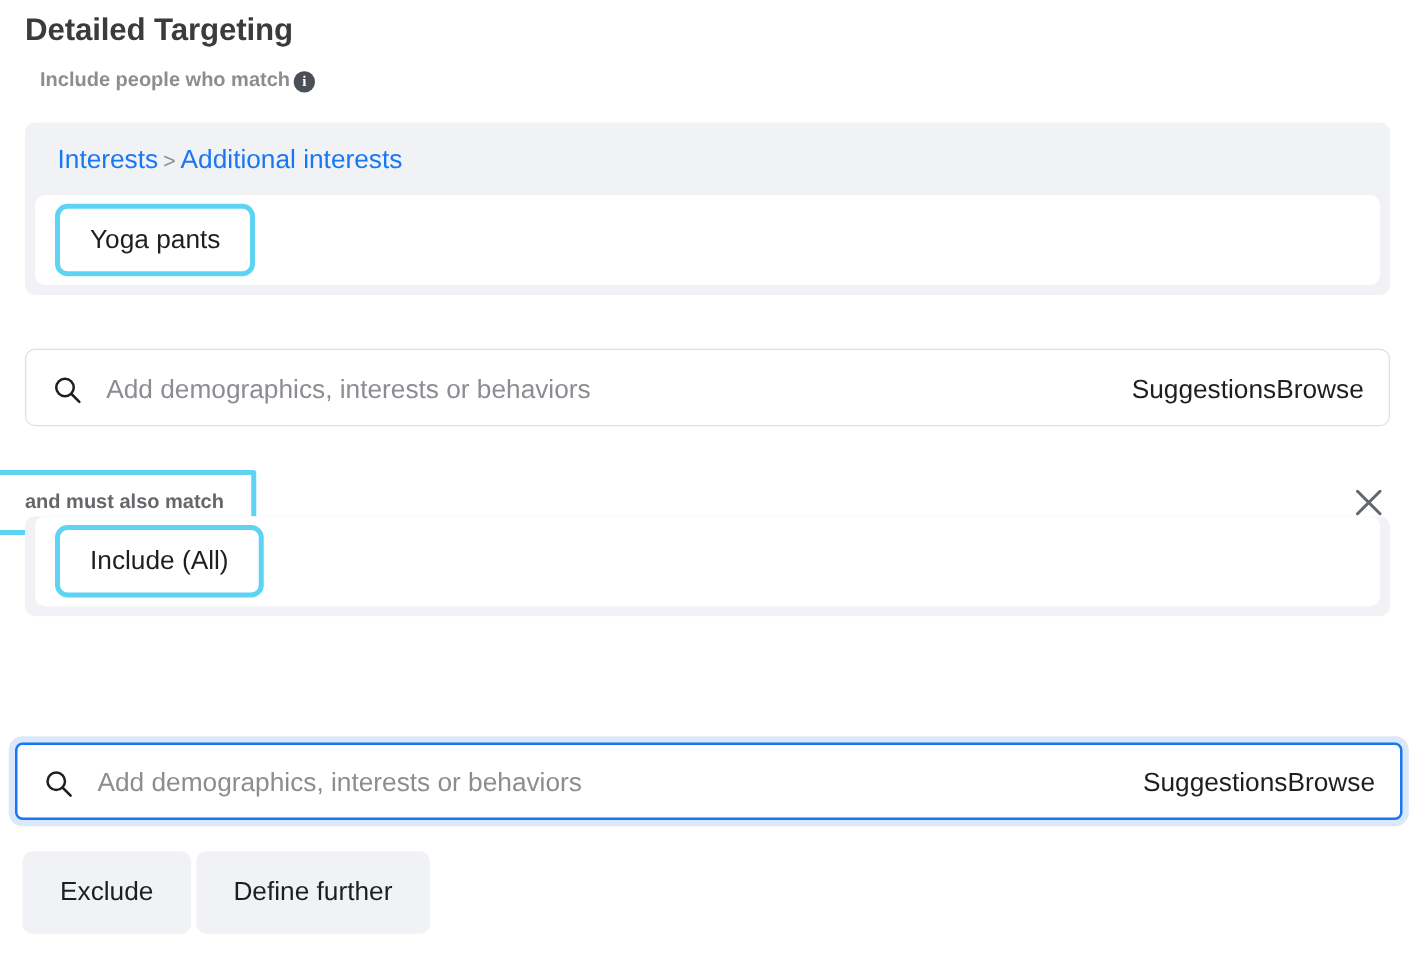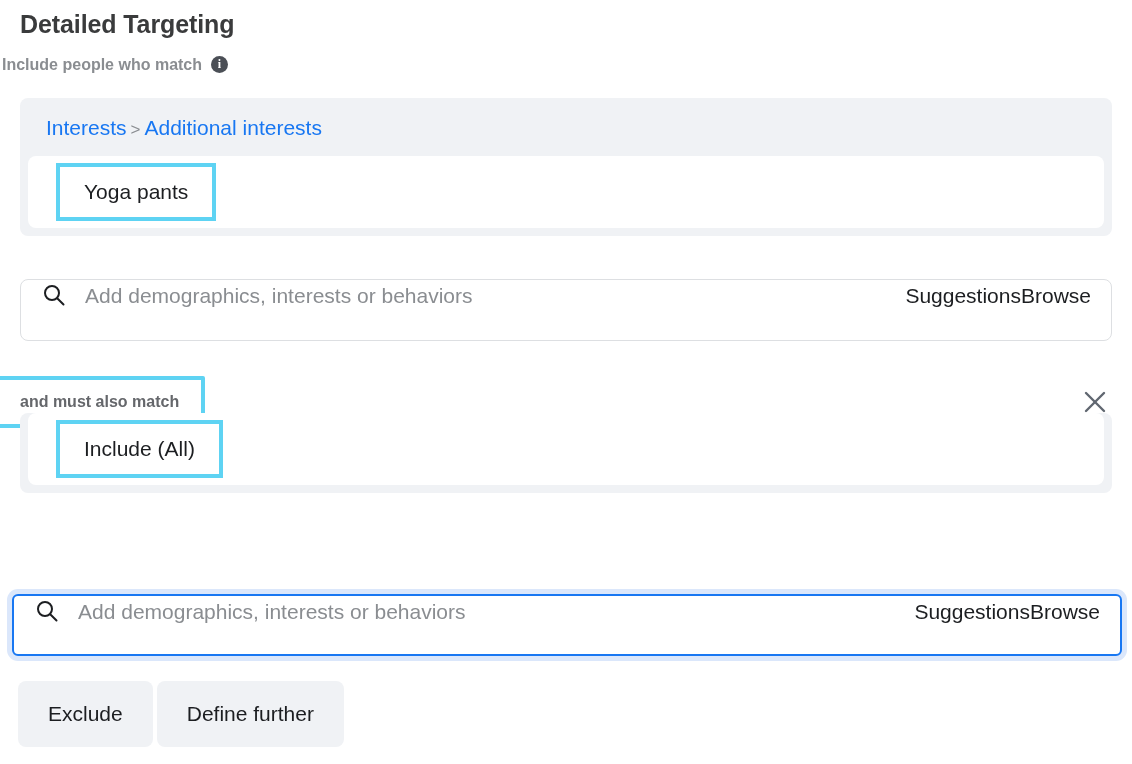--- a/index.html
+++ b/index.html
@@ -23,25 +23,25 @@
     position: absolute;
     left: 20px;
     top: 10px;
     font-size: 25px;
     font-weight: bold;
     color: #3a3b3c;
     letter-spacing: -0.1px;
   }
   .subtitle-row {
     position: absolute;
-    left: 2px;
+    left: 32px;
     top: 56px;
     display: flex;
-    align-items: flex-start;
-    gap: 9px;
+    align-items: flex-end;
+    gap: 3px;
   }
   .subtitle-text {
     font-size: 16px;
     font-weight: bold;
     color: #8a8d91;
   }
   .info-icon {
     width: 17px;
     height: 17px;
     border-radius: 50%;
@@ -88,35 +88,35 @@
   .chip {
     position: relative;
     display: inline-flex;
     align-items: center;
     height: 58px;
     padding: 0 24px 0 24px;
     background: #ffffff;
     font-size: 21px;
     color: #1c1e21;
     border: 4px solid #5ed3f3;
-    border-radius: 0;
-    margin-left: 16px;
+    border-radius: 10px;
+    margin-left: 4px;
   }
 
   
   .searchbar {
     position: absolute;
     left: 20px;
     width: 1092px;
     height: 62px;
     background: #ffffff;
     border: 1px solid #dddfe2;
     border-radius: 8px;
     display: flex;
-    align-items: flex-start;
+    align-items: center;
     padding: 4px 20px 0 22px;
   }
   .searchbar.focused {
     left: 12px;
     width: 1110px;
     border: 2px solid #1877f2;
     box-shadow: 0 0 0 5px #dbe7fb;
     border-radius: 6px;
   }
   .mag {

